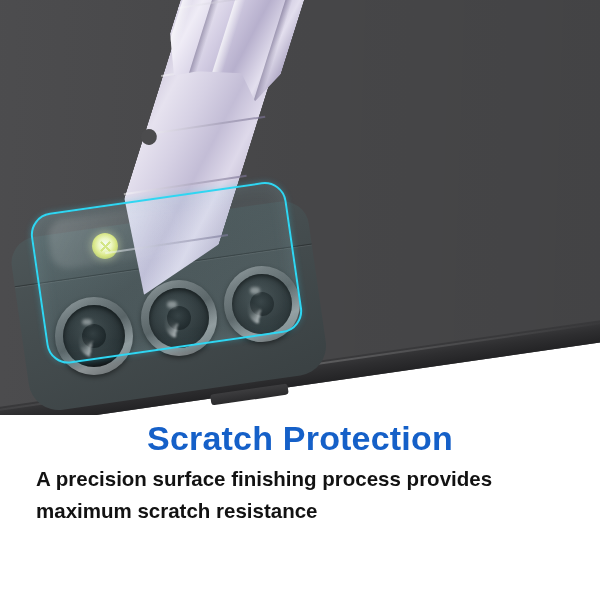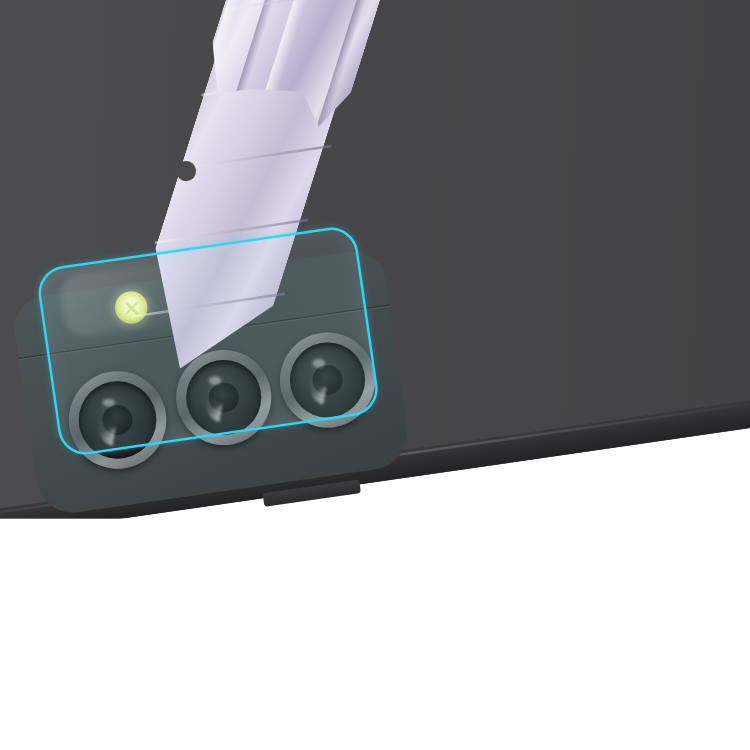--- a/index.html
+++ b/index.html
@@ -243,15 +243,20 @@
 
     </div>
 
     <div class="protector">
       <div class="protector-gloss"></div>
     </div>
 
   </div>
 
   <div id="caption">
+    <div class="headline">Scratch Protection</div>
+    <div class="bodytext">
+      <span>A precision surface finishing process provides</span>
+      <span>maximum scratch resistance</span>
+    </div>
   </div>
 
 </div>
 
 </body></html>

